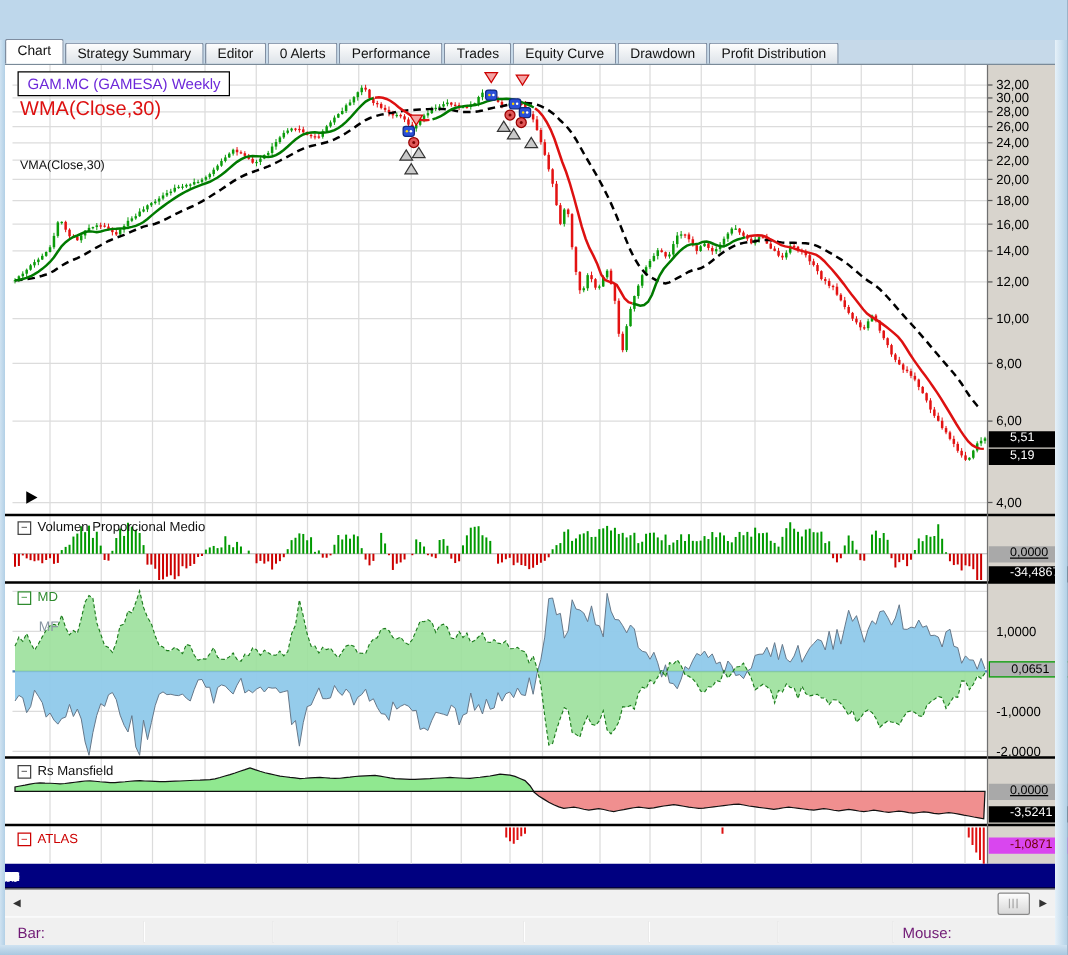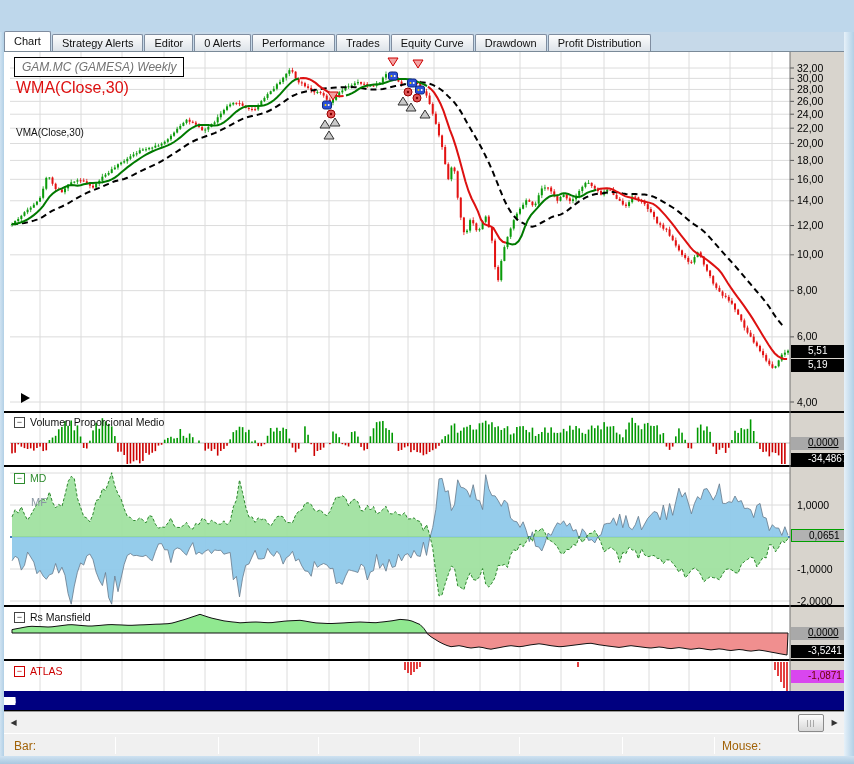--- a/index.html
+++ b/index.html
@@ -14,21 +14,21 @@
   .btn-max{left:779px;width:30px;background:linear-gradient(#f4f9fd,#cfe0ee 45%,#afc9de);color:#234;}
   .btn-close{left:812px;width:36px;background:linear-gradient(#f0a28e,#d95b3c 45%,#b93c1e);font-weight:bold;}
   .tabbar{position:absolute;left:4px;top:32px;width:840px;height:20px;background:#c6d9e9;display:flex;align-items:flex-end;border-bottom:1px solid #7a8a98;}
   .tab{height:17px;margin:0;padding:0 9px;font-size:11px;line-height:16px;color:#111;background:linear-gradient(#fdfdfd,#dde3e9);border:1px solid #7f8da0;border-bottom:none;border-radius:2px 2px 0 0;margin-right:1px;cursor:default;}
   .tab.active{height:20px;line-height:19px;background:#fff;position:relative;z-index:2;}
   .client{position:absolute;left:4px;top:52px;width:840px;height:659px;background:#fff;}
   .axis-strip{position:absolute;left:790px;top:52px;width:54px;height:639px;background:#d8d4cd;}
   .datebar{position:absolute;left:4px;top:691px;width:840px;height:20px;background:#000080;}
   #csvg{position:absolute;left:0;top:0;z-index:5;pointer-events:none;}
   .overlay{position:absolute;z-index:6;}
-  .legendbox{left:14px;top:57px;border:1px solid #000;background:#fff;padding:2px 7px;font-size:12px;color:#737373;white-space:nowrap;font-style:italic;}
+  .legendbox{left:14px;top:57px;border:1px solid #000;background:#fff;padding:2px 7px;font-size:12px;color:#6d28d9;white-space:nowrap;}
   .lg-wma{left:16px;top:79px;font-size:16px;color:#dd1111;}
   .lg-vma{left:16px;top:91px;font-size:10px;color:#111;margin-top:36px;}
   .phead{font-size:10.5px;white-space:nowrap;display:flex;align-items:center;gap:5px;}
   .collapse{width:11px;height:11px;border:1px solid #444;background:#fff;font-size:9px;line-height:9px;text-align:center;color:#333;cursor:pointer;}
   .ph-vol{left:14px;top:416px;color:#111;}
   .ph-md{left:14px;top:472px;color:#2e8b2e;}
   .ph-mf{left:31px;top:496px;color:#8a97a3;font-size:11px;}
   .ph-rs{left:14px;top:611px;color:#111;}
   .ph-atlas{left:14px;top:665px;color:#cc0000;}
   .ph-md .collapse{border-color:#2e8b2e;color:#2e8b2e;}
@@ -40,35 +40,35 @@
   #vb-price-last{top:345px;} #vb-wma-last{top:359px;}
   #vb-vol-zero{top:437px;} #vb-vol-last{top:453px;}
   #vb-md-last{top:529px;border:1px solid #00a000;background:#b2b2b2;}
   #vb-rs-zero{top:627px;} #vb-rs-last{top:645px;}
   #vb-atlas-last{top:670px;}
   .scrollbar{position:absolute;left:4px;top:711px;width:840px;height:22px;background:#f1f1f1;border-top:1px solid #9a9a9a;z-index:6;}
   .sb-arrow{position:absolute;top:3px;width:15px;height:16px;color:#333;font-size:8px;line-height:16px;text-align:center;}
   .sb-left{left:2px;} .sb-right{right:2px;}
   .sb-thumb{position:absolute;left:794px;top:2px;width:26px;height:18px;background:linear-gradient(#fdfdfd,#d8d8d8);border:1px solid #8a8a8a;border-radius:2px;color:#888;font-size:8px;line-height:16px;text-align:center;letter-spacing:1px;}
   .statusbar{position:absolute;left:0px;top:733px;width:854px;height:23px;background:#f0f0f0;border-top:1px solid #ffffff;z-index:6;}
-  .statusbar .cell-label{position:absolute;top:5px;font-size:12px;color:#a16207;text-align:center;}
+  .statusbar .cell-label{position:absolute;top:5px;font-size:12px;color:#701a75;text-align:center;}
   #sb-bar{left:14px;} #sb-mouse{left:722px;}
   .sb-sep{position:absolute;top:3px;width:1px;height:17px;background:#bcbcbc;border-right:1px solid #fff;}
   .bottom-edge{position:absolute;left:0;top:756px;width:854px;height:8px;background:linear-gradient(#cfe2f1,#a9c8e0);z-index:8;}
   .side-edge{position:absolute;top:32px;width:4px;height:724px;background:linear-gradient(90deg,#cfe2f1,#b2d0e6);z-index:8;}
   .edge-l{left:0;} .edge-r{left:844px;width:10px;background:linear-gradient(90deg,#e6f1f9,#b2d0e6);}
 </style>
 </head>
 <body>
 
 <div class="window">
 
   <div class="tabbar" id="tabbar">
       <div class="tab active">Chart</div>
-      <div class="tab">Strategy Alerts</div>
+      <div class="tab">Strategy Summary</div>
       <div class="tab">Editor</div>
       <div class="tab">0 Alerts</div>
       <div class="tab">Performance</div>
       <div class="tab">Trades</div>
       <div class="tab">Equity Curve</div>
       <div class="tab">Drawdown</div>
       <div class="tab">Profit Distribution</div>
     </div>
 
   <div class="client"></div>

